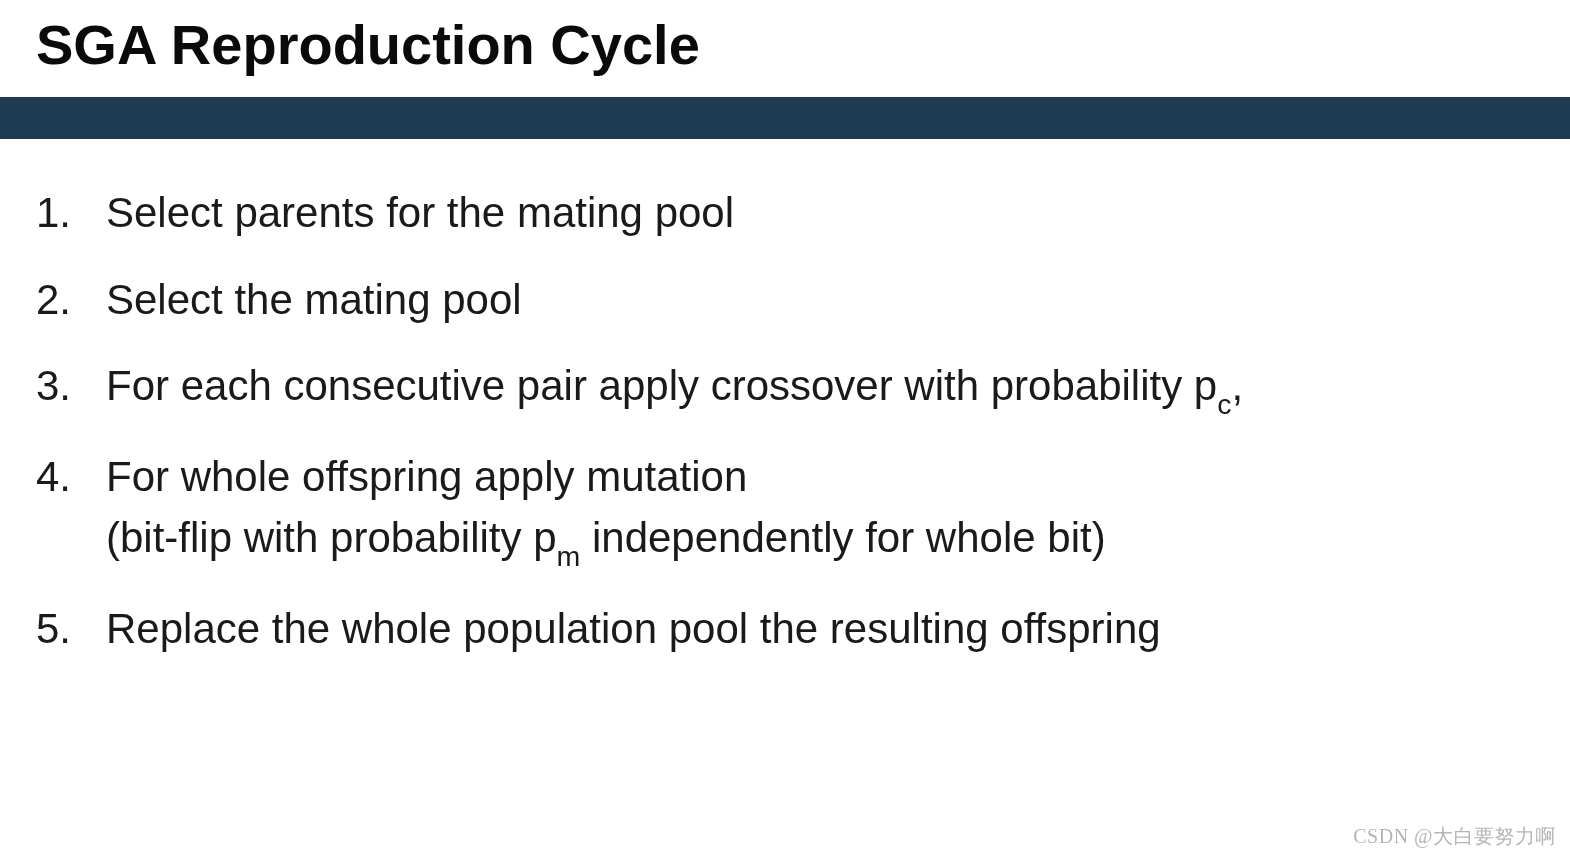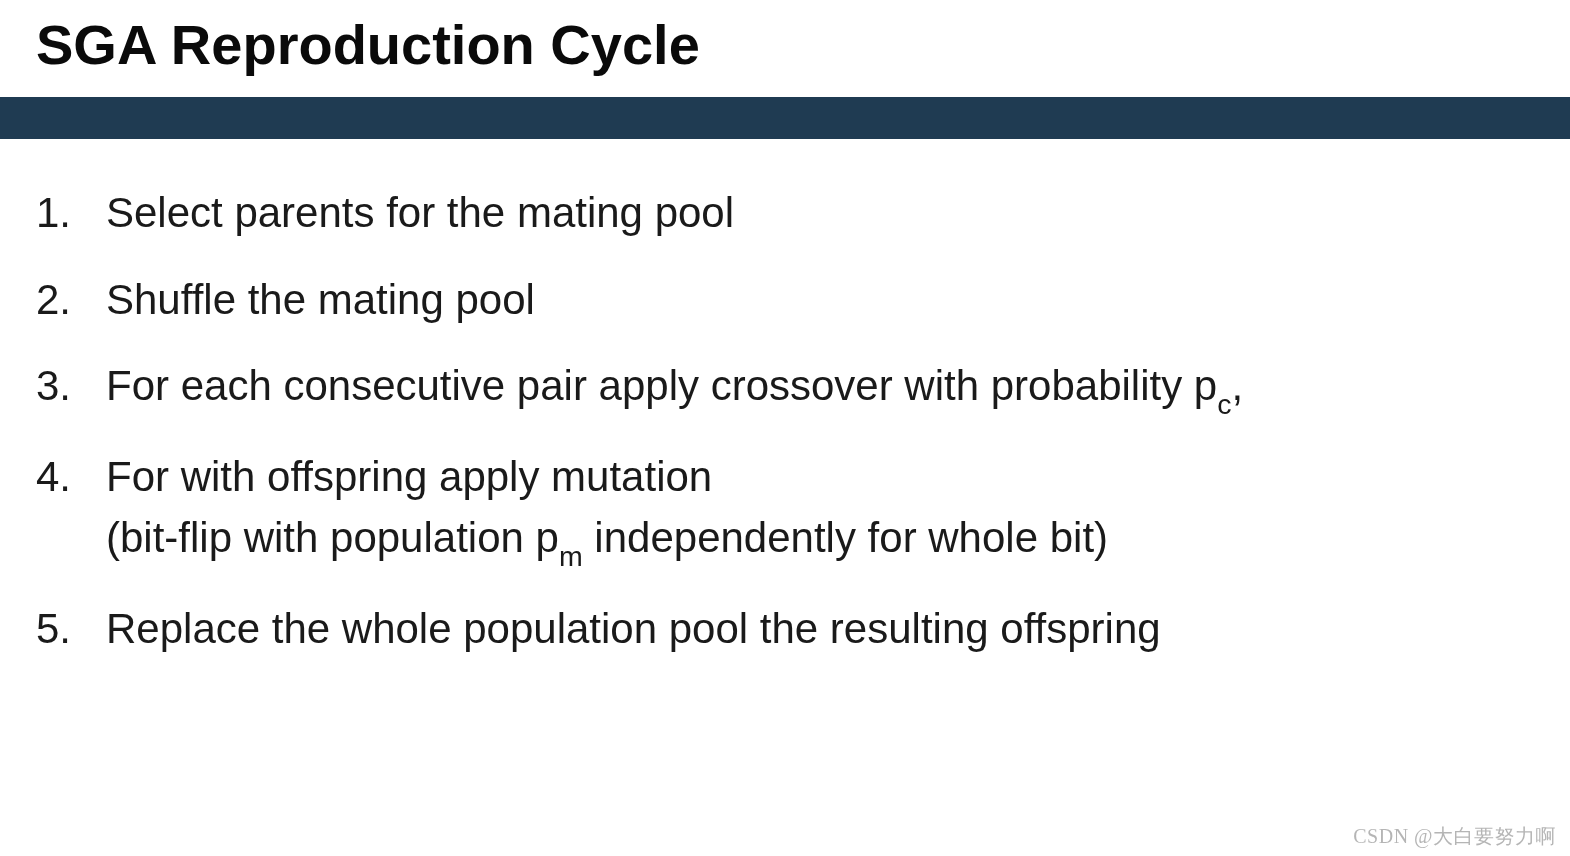--- a/index.html
+++ b/index.html
@@ -79,29 +79,29 @@
 
 <h1 class="slide-title">SGA Reproduction Cycle</h1>
 <div class="title-bar"></div>
 
 <div class="content">
   <ol class="steps">
     <li>
       <span>Select parents for the mating pool</span>
     </li>
     <li>
-      <span>Shuffle the mating pool</span>
+      <span>Select the mating pool</span>
     </li>
     <li>
       <span>For each consecutive pair apply crossover with probability p</span><span class="sub">c</span><span>,</span>
     </li>
     <li>
-      <span>For with offspring apply mutation</span>
+      <span>For whole offspring apply mutation</span>
       <span class="subline-tight">
-        <span>(bit-flip with population p</span><span class="sub">m</span><span> independently for whole bit)</span>
+        <span>(bit-flip with probability p</span><span class="sub">m</span><span> independently for whole bit)</span>
       </span>
     </li>
     <li>
       <span>Replace the whole population pool the resulting offspring</span>
     </li>
   </ol>
 </div>
 
 <div class="watermark">CSDN @大白要努力啊</div>
 

